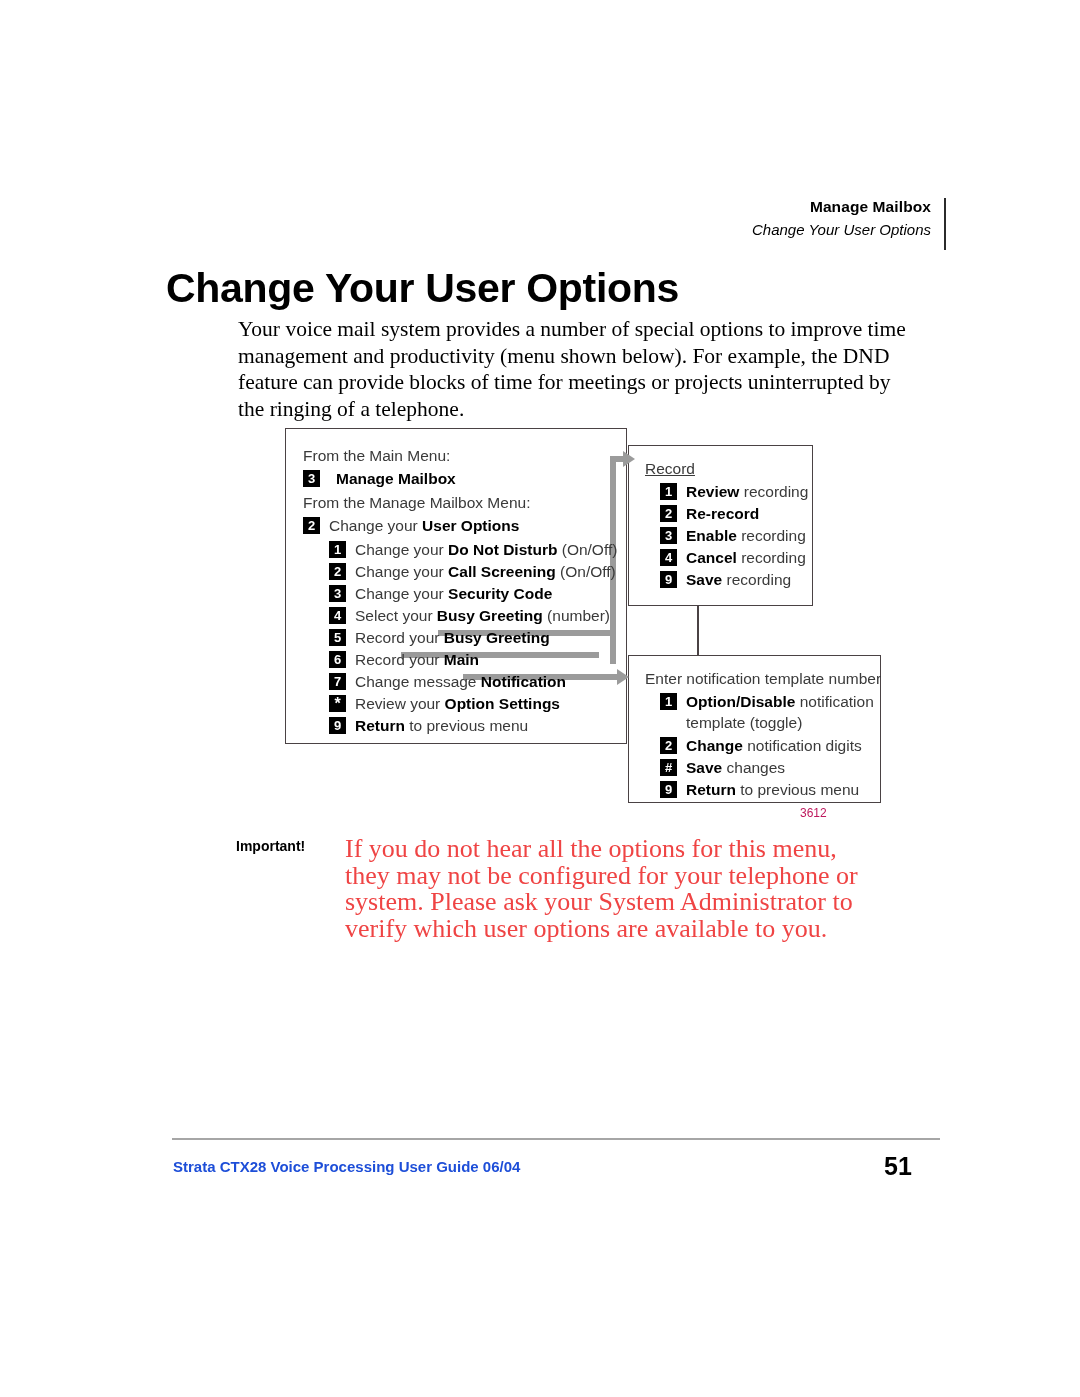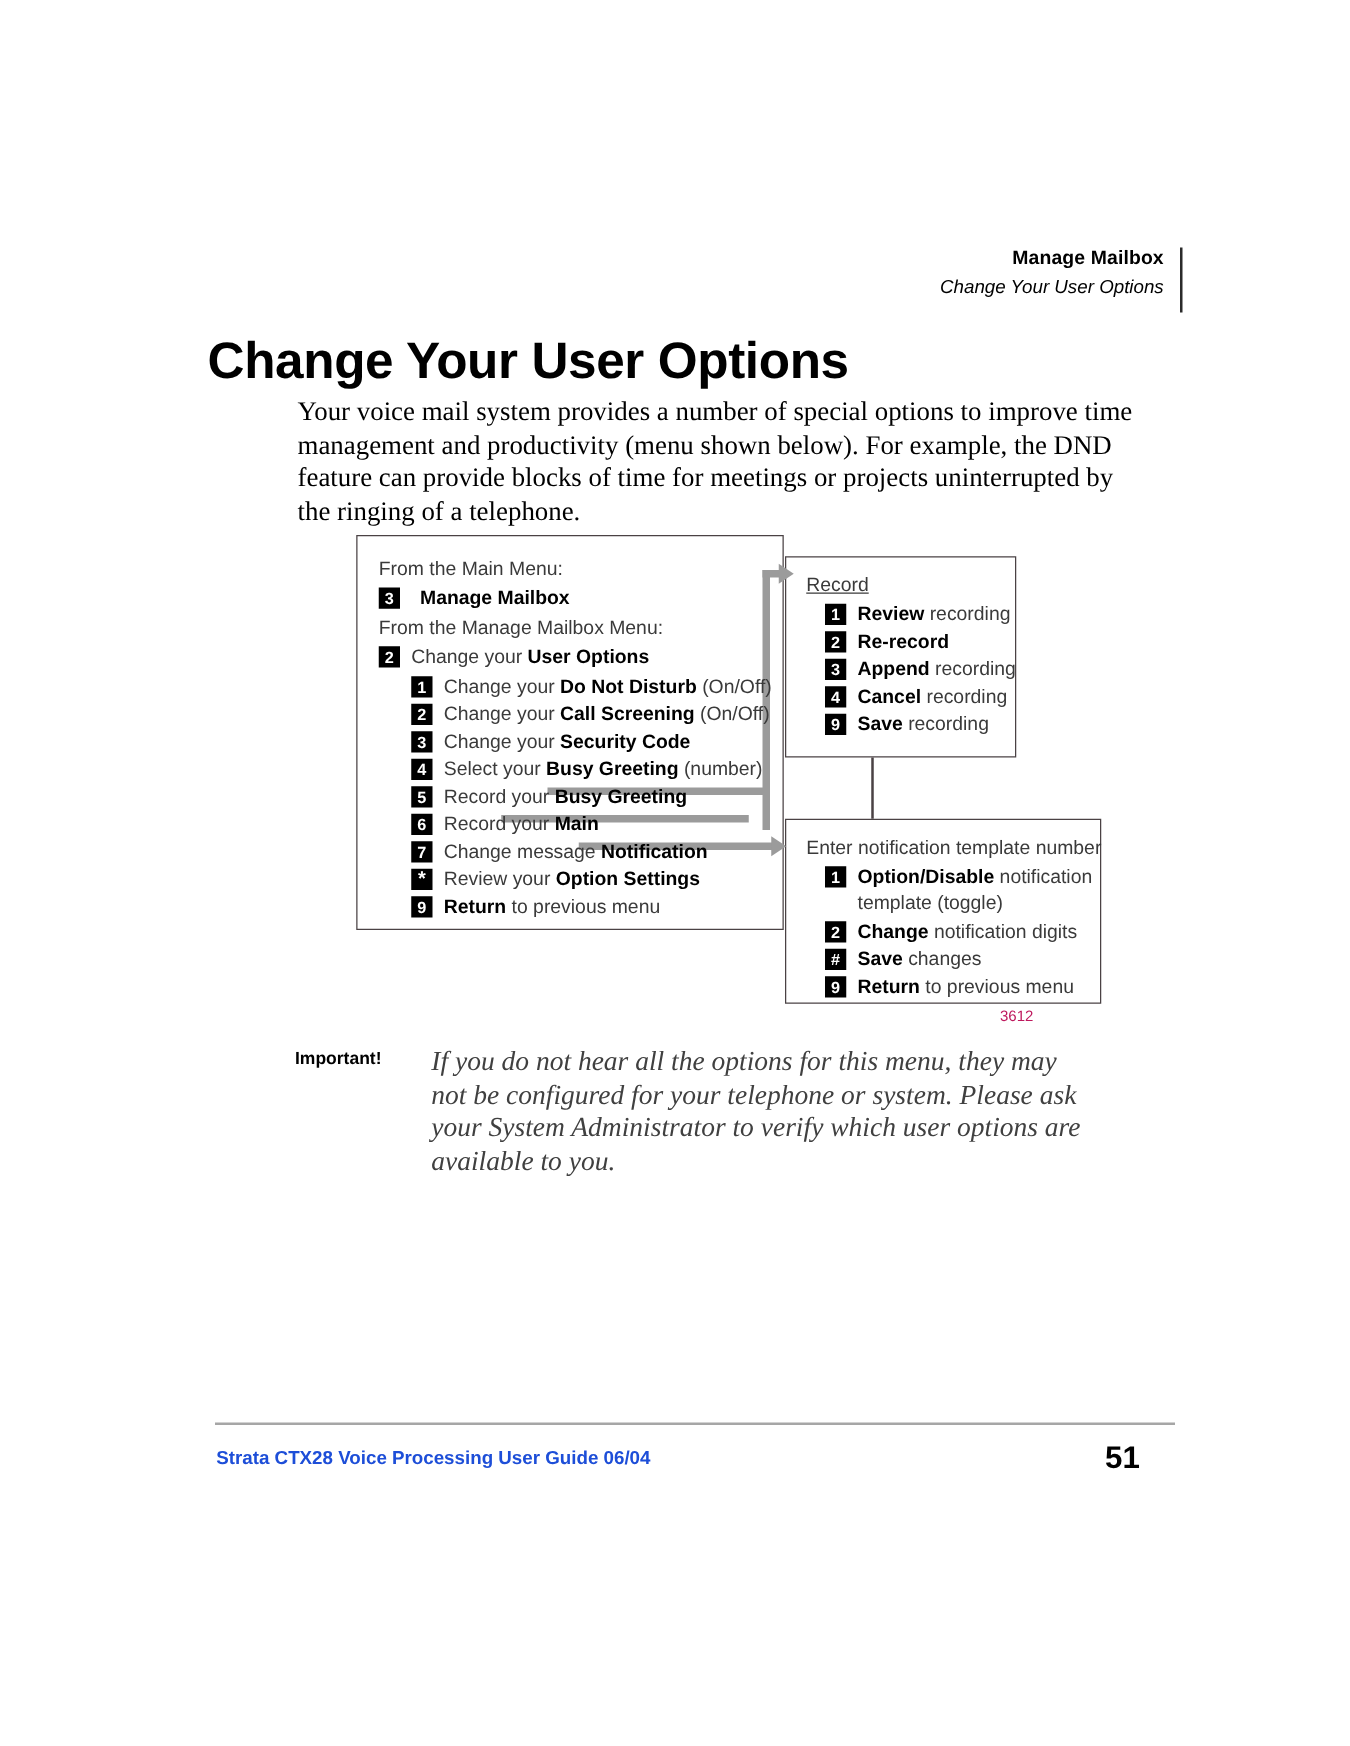--- a/index.html
+++ b/index.html
@@ -102,21 +102,21 @@
   }
 
   
   .imp-label{
     position:absolute;left:236px;top:838px;
     font-family:"Liberation Sans", sans-serif;
     font-weight:bold;font-size:14px;color:#000;
   }
   .imp-body{
     position:absolute;left:345px;top:836px;width:520px;
-    font-size:22px;line-height:26.5px;color:#404040;font-style:italic;
+    font-size:26px;line-height:26.5px;color:#ef4444;
   }
 
   
   .ftr-rule{position:absolute;left:172px;top:1138px;width:768px;height:2px;background:#a6a6a6;}
   .ftr-txt{
     position:absolute;left:173px;top:1158px;
     font-family:"Liberation Sans", sans-serif;
     font-weight:bold;font-size:15px;color:#1d4ed8;
   }
   .ftr-pg{
@@ -212,21 +212,21 @@
     <div class="row" style="left:375px;top:53px;">
       <span class="key">1</span>
       <span class="rowtxt"><b>Review</b><span> recording</span></span>
     </div>
     <div class="row" style="left:375px;top:75px;">
       <span class="key">2</span>
       <span class="rowtxt"><b>Re-record</b><span></span></span>
     </div>
     <div class="row" style="left:375px;top:97px;">
       <span class="key">3</span>
-      <span class="rowtxt"><b>Append</b><span> recording</span></span>
+      <span class="rowtxt"><b>Enable</b><span> recording</span></span>
     </div>
     <div class="row" style="left:375px;top:119px;">
       <span class="key">4</span>
       <span class="rowtxt"><b>Cancel</b><span> recording</span></span>
     </div>
     <div class="row" style="left:375px;top:141px;">
       <span class="key">9</span>
       <span class="rowtxt"><b>Save</b><span> recording</span></span>
     </div>
 

